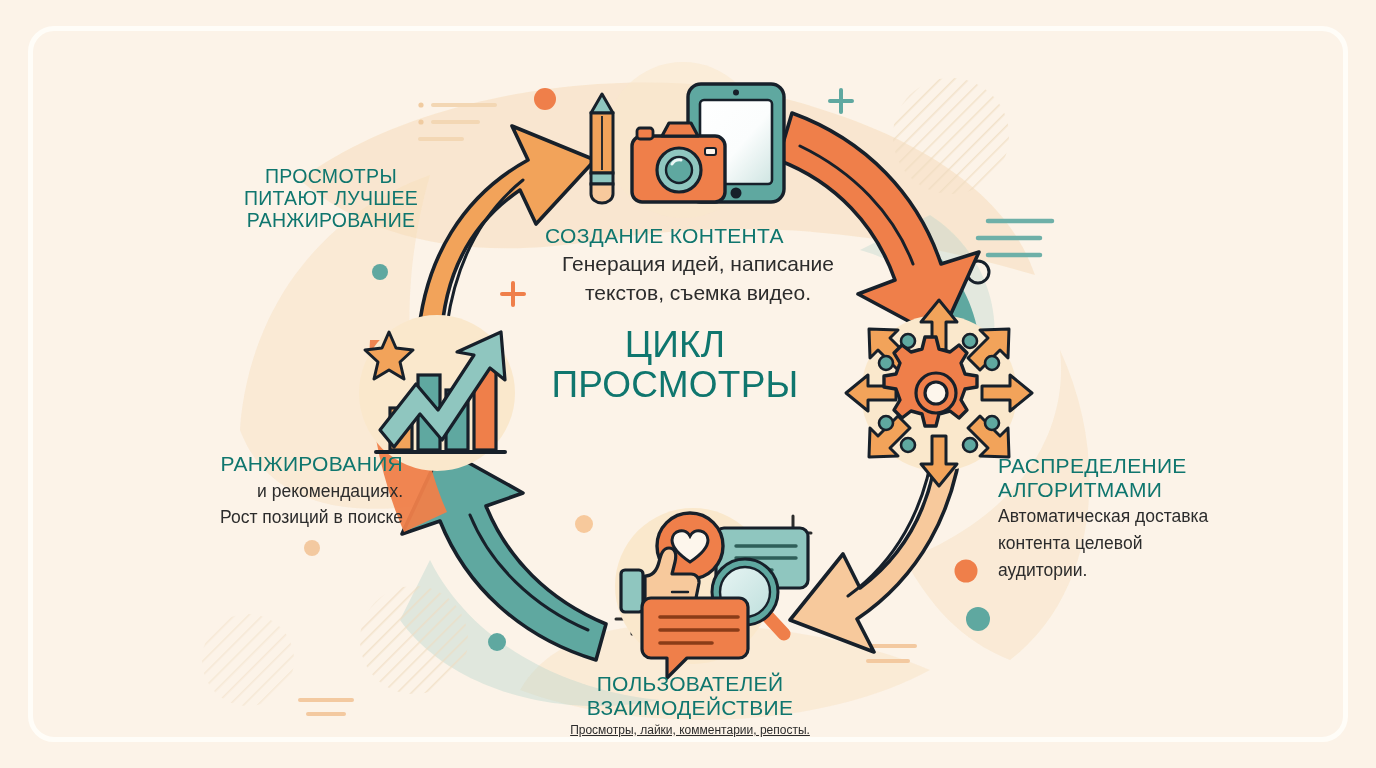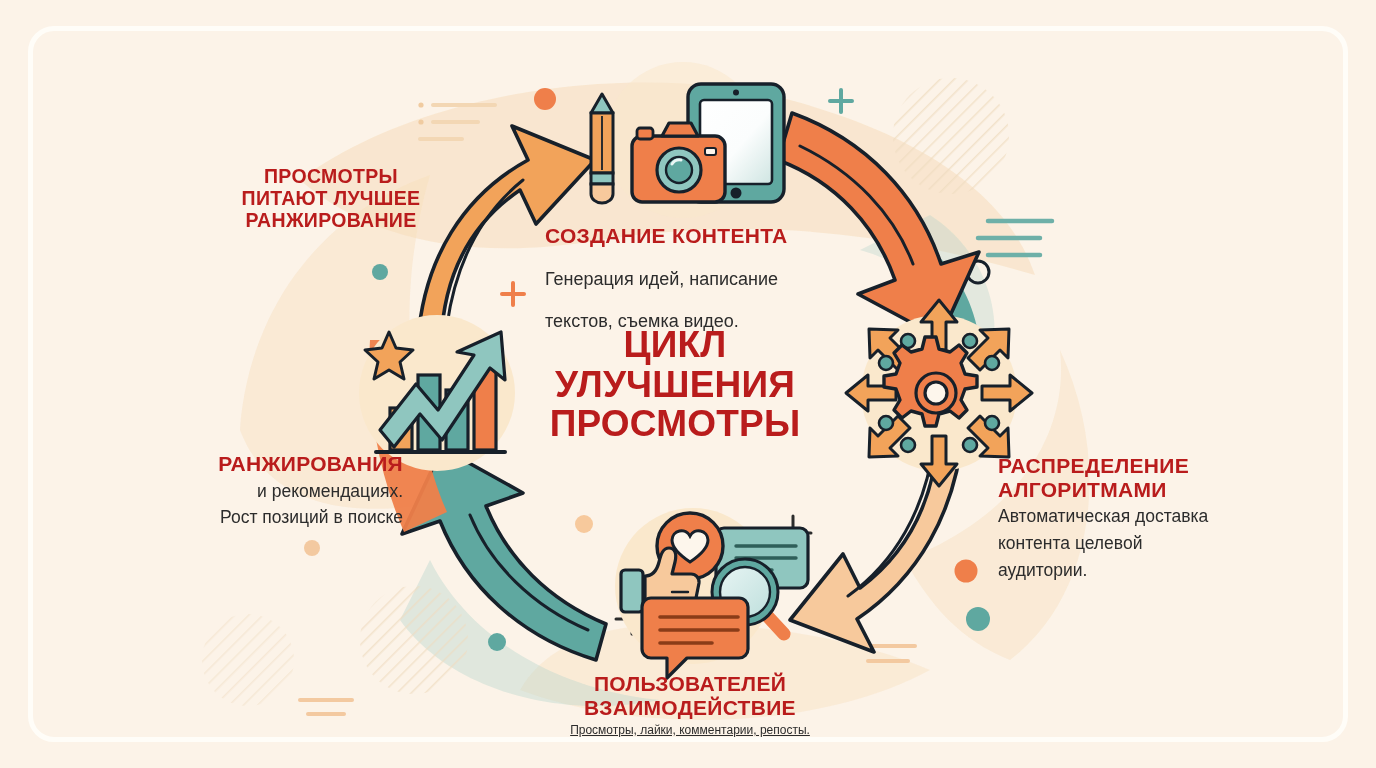--- a/index.html
+++ b/index.html
@@ -10,30 +10,30 @@
     position:relative;
   }
   #stage{position:absolute;inset:0;width:1376px;height:768px;}
   .frame{
     position:absolute;left:28px;top:26px;right:28px;bottom:26px;
     border:5px solid #fffdf8;border-radius:26px;pointer-events:none;z-index:40;
   }
   svg.layer{position:absolute;left:0;top:0;width:1376px;height:768px;}
   .txt{position:absolute;z-index:20;}
   .hd{
-    font-weight:700;color:#b91c1c;letter-spacing:.3px;line-height:1.12;
+    font-weight:400;color:#0f766e;letter-spacing:.3px;line-height:1.12;
   }
   .sb{color:#2c2c2c;line-height:1.25;}
 
   #t-top-left{left:206px;top:166px;width:250px;text-align:center;}
   #t-top-left .hd{font-size:19.5px;}
 
   #t-create{left:545px;top:224px;width:306px;}
   #t-create .hd{font-size:21px;}
-  #t-create .sb{font-size:18px;margin-top:20px;}
+  #t-create .sb{font-size:21px;margin-top:3px;text-align:center;}
 
   #t-algo{left:998px;top:454px;width:282px;}
   #t-algo .hd{font-size:21px;}
   #t-algo .sb{font-size:17.5px;margin-top:5px;}
 
   #t-engage{left:470px;top:672px;width:440px;text-align:center;}
   #t-engage .hd{font-size:21px;}
   #t-engage .sb{font-size:12px;margin-top:4px;text-decoration:underline;}
 
   #t-rank{left:155px;top:452px;width:248px;text-align:right;}
@@ -320,18 +320,17 @@
   </div>
 
   <div class="txt" id="t-rank">
     <div class="hd">РАНЖИРОВАНИЯ</div>
     <div class="sb">и рекомендациях.</div>
     <div class="sb">Рост позиций в поиске</div>
   </div>
 
   <div class="txt" id="t-center">
     <div class="hd">ЦИКЛ</div>
-    <div class="hd">УЛУЧШЕНИЯ</div>
     <div class="hd">ПРОСМОТРЫ</div>
   </div>
 
   <div class="frame"></div>
 </div>
 
 </body></html>

